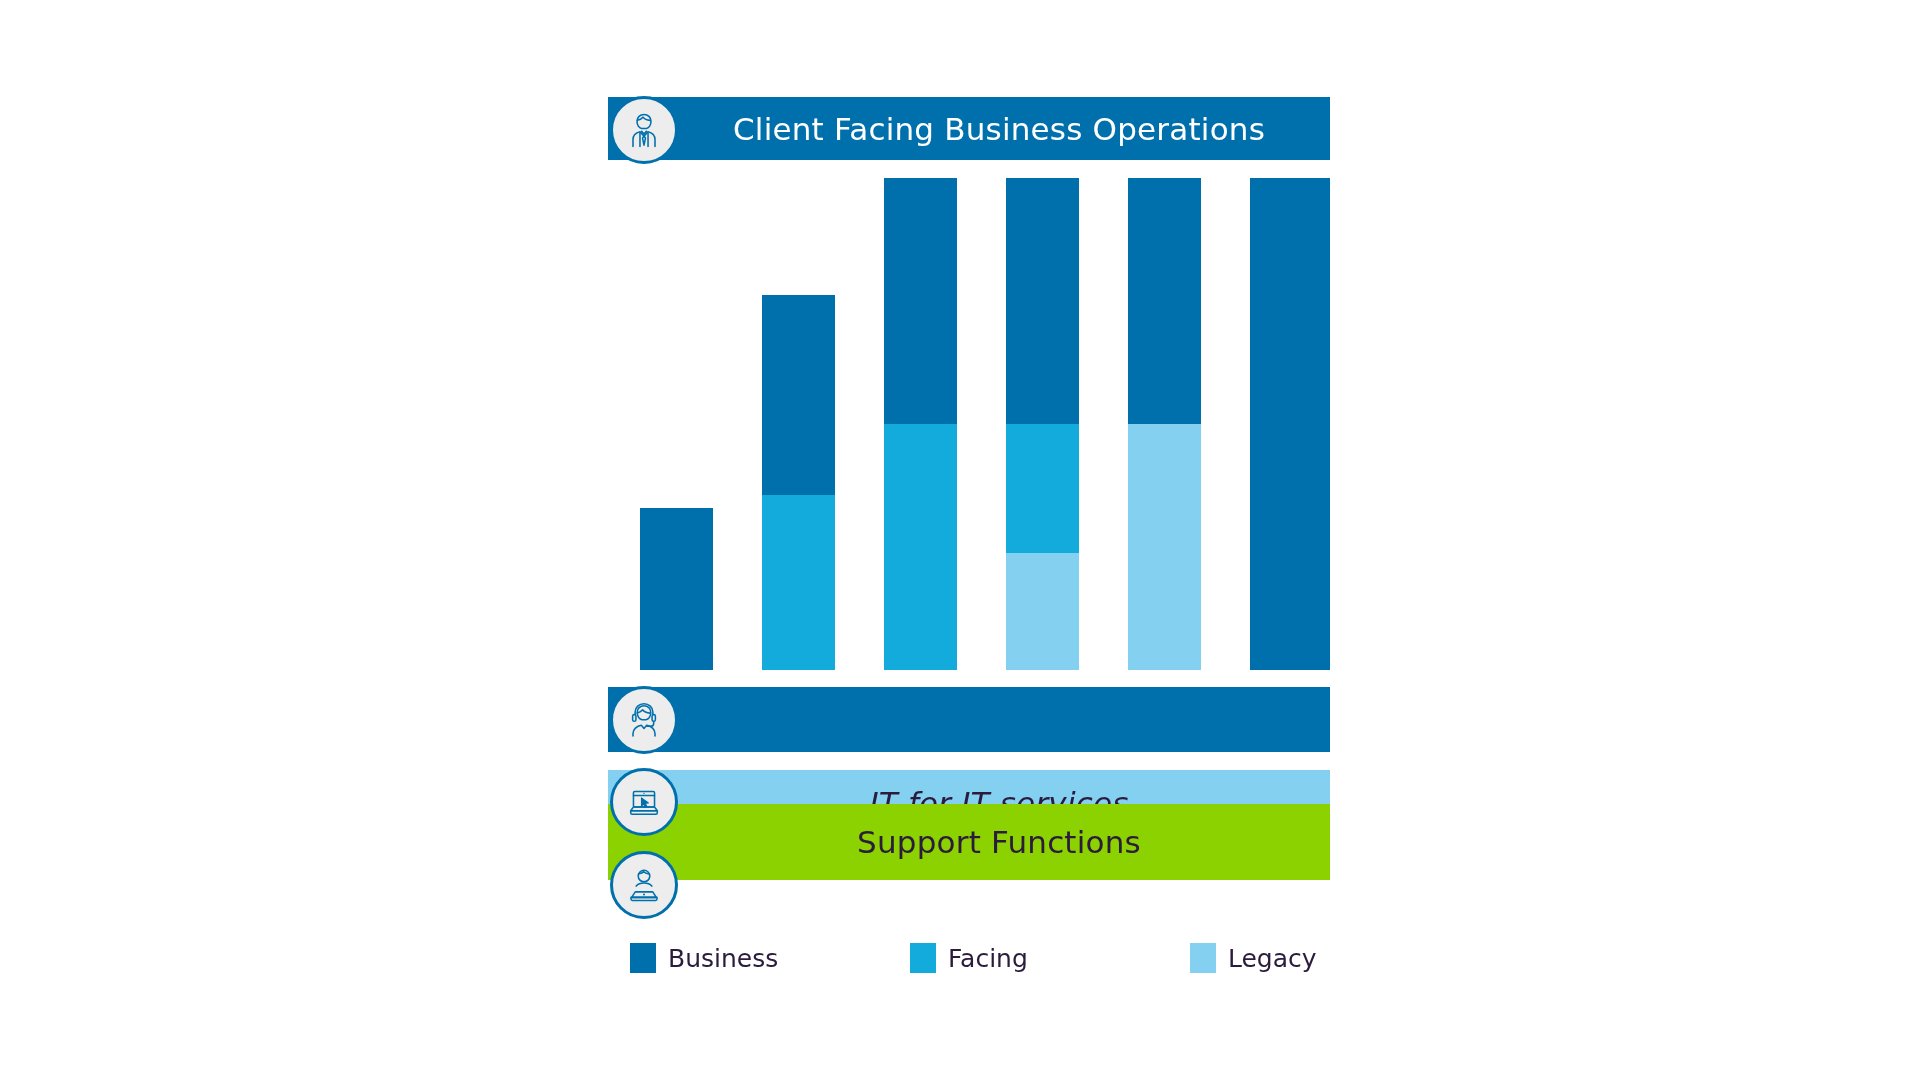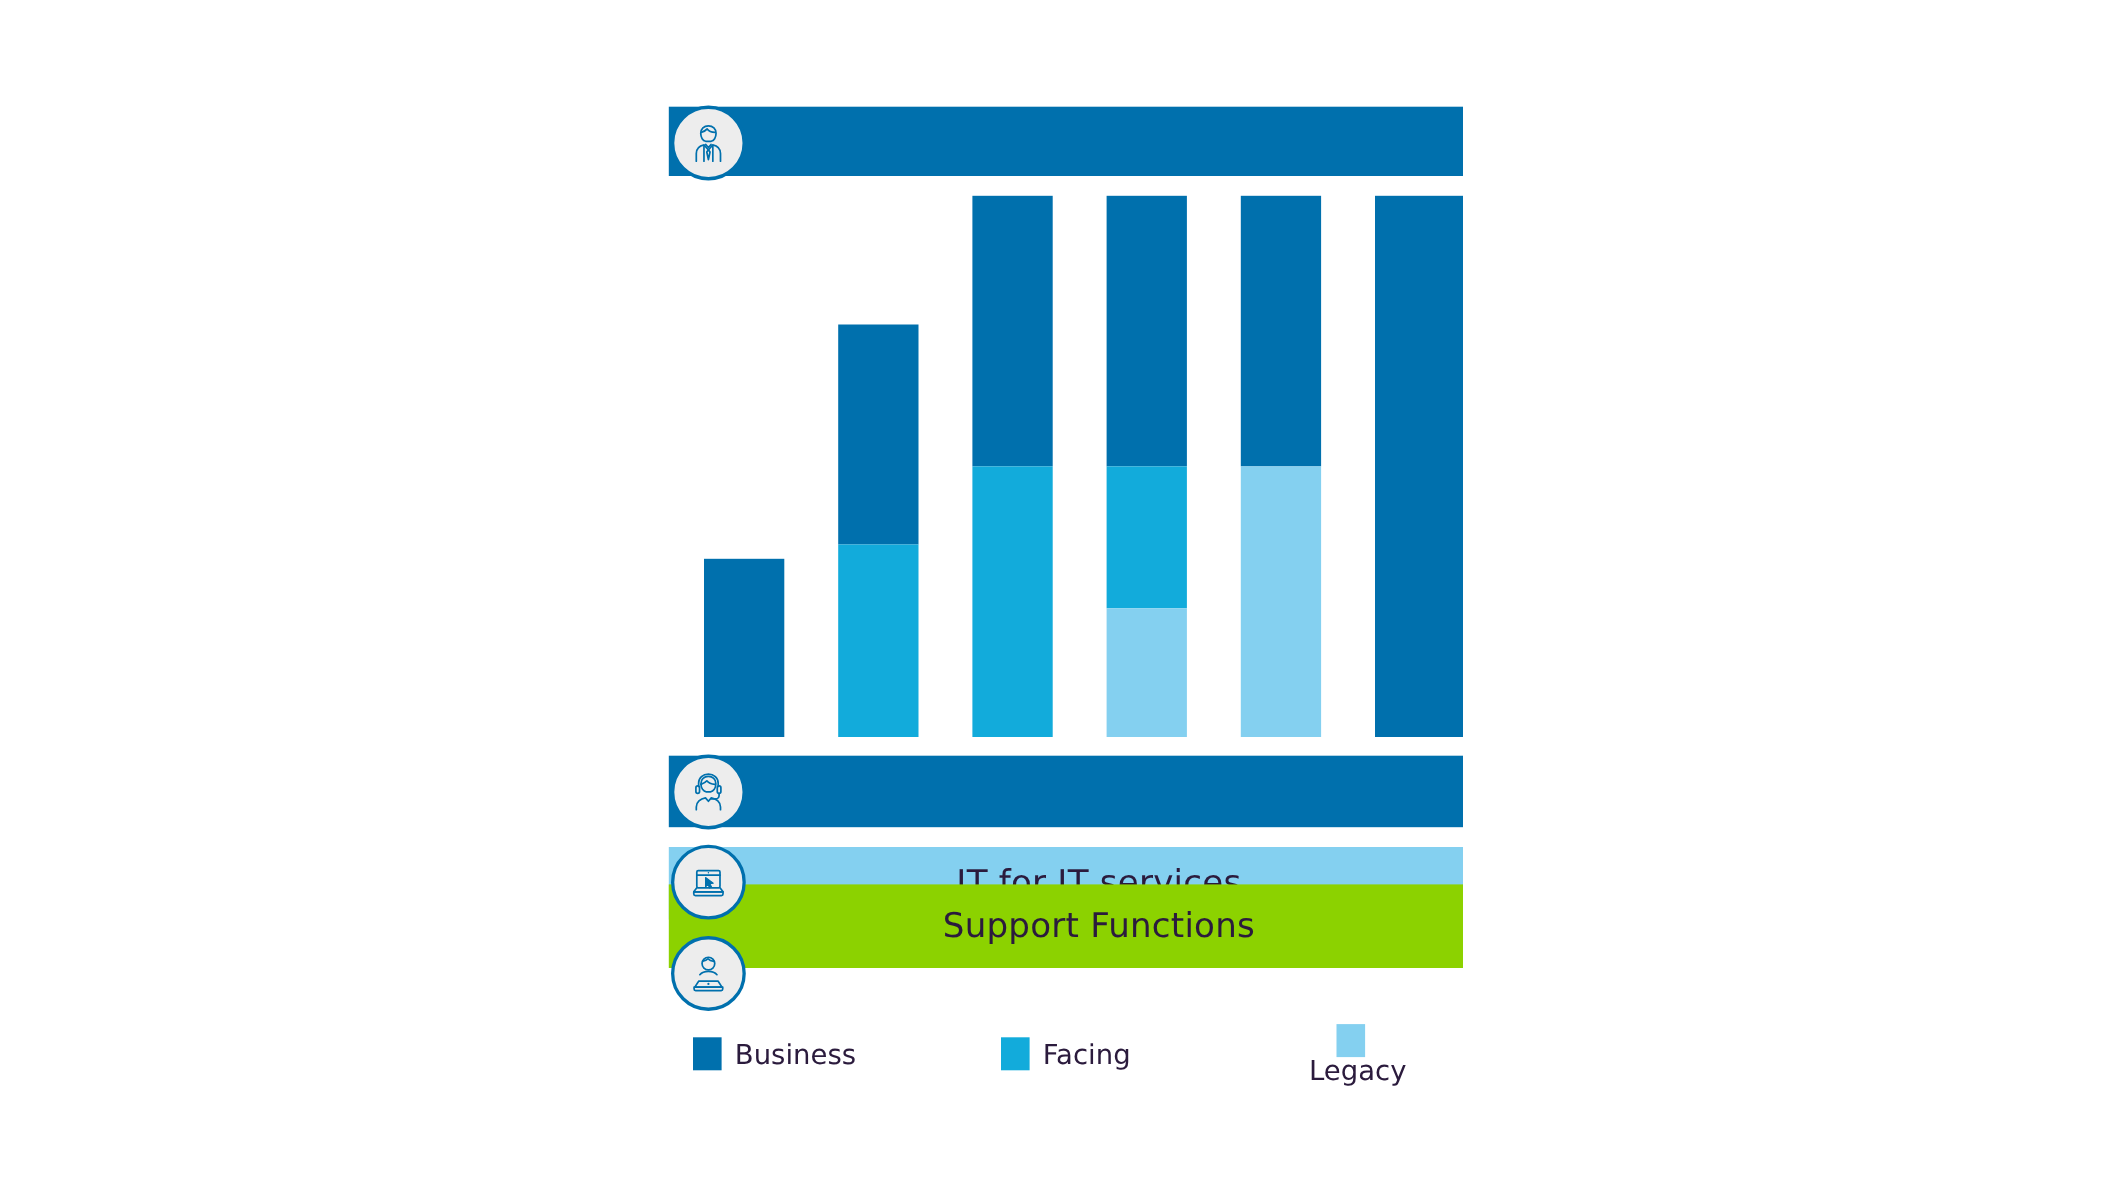--- a/index.html
+++ b/index.html
@@ -104,20 +104,21 @@
     line-height: 1;
   }
 </style>
 </head>
 <body>
 
 <div id="stage">
 
   <div class="banner" id="banner-0" style="left:608px; top:97px; width:722px; height:63px;">
     <div class="banner-fill" style="background:#0070AD;"></div>
+    <div class="banner-label" style="font-size:31px; color:#ffffff; padding-left:70px; padding-right:10px;">Client Facing Business Operations</div>
   </div>
 
   <div class="icon-badge" style="left:610px; top:96px; width:68px; height:68px; border:3px solid #0070AD;">
     <svg width="44" height="44" viewBox="0 0 48 48" fill="none" stroke="#0070AD" stroke-width="1.7" stroke-linecap="round" stroke-linejoin="round">
       <path d="M24 7c-4.4 0-7.6 3.1-7.6 7.4 0 2 .5 3.9 1.4 5.3.9 1.4 2.2 2.3 3.5 2.6h5.4c1.3-.3 2.6-1.2 3.5-2.6.9-1.4 1.4-3.3 1.4-5.3C31.6 10.1 28.4 7 24 7z"></path>
       <path d="M16.8 13.4c1.6-.4 4.5-1.5 6-3.4 1.6 2.2 4.3 3.2 8 3.5"></path>
       <path d="M12 42v-7.5c0-4.4 3.3-7.6 7.7-8.6l4.3 5 4.3-5c4.4 1 7.7 4.2 7.7 8.6V42"></path>
       <path d="M21.4 25.5l2.6 3 2.6-3"></path>
       <path d="M24 30.6l-1.6 2.3 1.6 7.6 1.6-7.6z"></path>
       <path d="M19.6 27.3V42M28.4 27.3V42"></path>
@@ -164,21 +165,21 @@
       <path d="M24 8.5c-4.3 0-7.4 3-7.4 7.2 0 2.1.6 4.1 1.6 5.6 1 1.4 2.4 2.3 3.7 2.5h4.2c1.3-.2 2.7-1.1 3.7-2.5 1-1.5 1.6-3.5 1.6-5.6 0-4.2-3.1-7.2-7.4-7.2z"></path>
       <path d="M16.6 16.5c1.5-.5 4.4-1.7 5.9-3.6 1.6 2.2 4.4 3.3 8.1 3.6"></path>
       <path d="M14.3 18.5v-3.2C14.3 10 18.6 6.3 24 6.3s9.7 3.7 9.7 9v3.2"></path>
       <rect x="11.6" y="18" width="3.6" height="7.4" rx="1.8"></rect>
       <rect x="32.8" y="18" width="3.6" height="7.4" rx="1.8"></rect>
       <path d="M34.6 25.6v1.9c0 1.9-1.6 3.4-3.5 3.4h-3.8"></path>
       <path d="M12 41.5v-2.7c0-4.6 4-8.1 9.1-9l2.9 3.4 2.9-3.4c5.1.9 9.1 4.4 9.1 9v2.7"></path>
     </svg>
   </div>
 
-  <div class="banner" id="banner-2" style="left:608px; top:770px; width:722px; height:66px;">
+  <div class="banner" id="banner-2" style="left:608px; top:770px; width:722px; height:66px;font-style:italic;">
     <div class="banner-fill" style="background:#84D0F0;"></div>
     <div class="banner-label" style="font-size:31px; color:#2b1b3d; padding-left:70px; padding-right:10px;">IT for IT services</div>
   </div>
   <div class="icon-badge" style="left:610px; top:768px; width:68px; height:68px; border:3px solid #0070AD;">
     <svg width="44" height="44" viewBox="0 0 48 48" fill="none" stroke="#0070AD" stroke-width="1.7" stroke-linecap="round" stroke-linejoin="round">
       <rect x="12.5" y="12.5" width="23" height="17" rx="1.4"></rect>
       <path d="M12.5 17h23"></path>
       <circle cx="24" cy="14.7" r="0.7" fill="#0070AD" stroke="none"></circle>
       <path d="M9.5 33.5h29v2.2a1.6 1.6 0 0 1-1.6 1.6H11.1a1.6 1.6 0 0 1-1.6-1.6z"></path>
       <path d="M12.5 29.5h23l3 4h-29z"></path>
@@ -206,19 +207,19 @@
     <div class="legend-item" style="left:22px;">
       <span class="legend-swatch" style="background:#0070AD;"></span>
       <span class="legend-text">Business</span>
     </div>
 
     <div class="legend-item" style="left:302px;">
       <span class="legend-swatch" style="background:#12ABDB;"></span>
       <span class="legend-text">Facing</span>
     </div>
 
-    <div class="legend-item" style="left:582px;flex-direction:column;">
+    <div class="legend-item" style="left:582px;">
       <span class="legend-swatch" style="background:#84D0F0;"></span>
       <span class="legend-text">Legacy</span>
     </div>
   </div>
 
 </div>
 
 </body></html>

